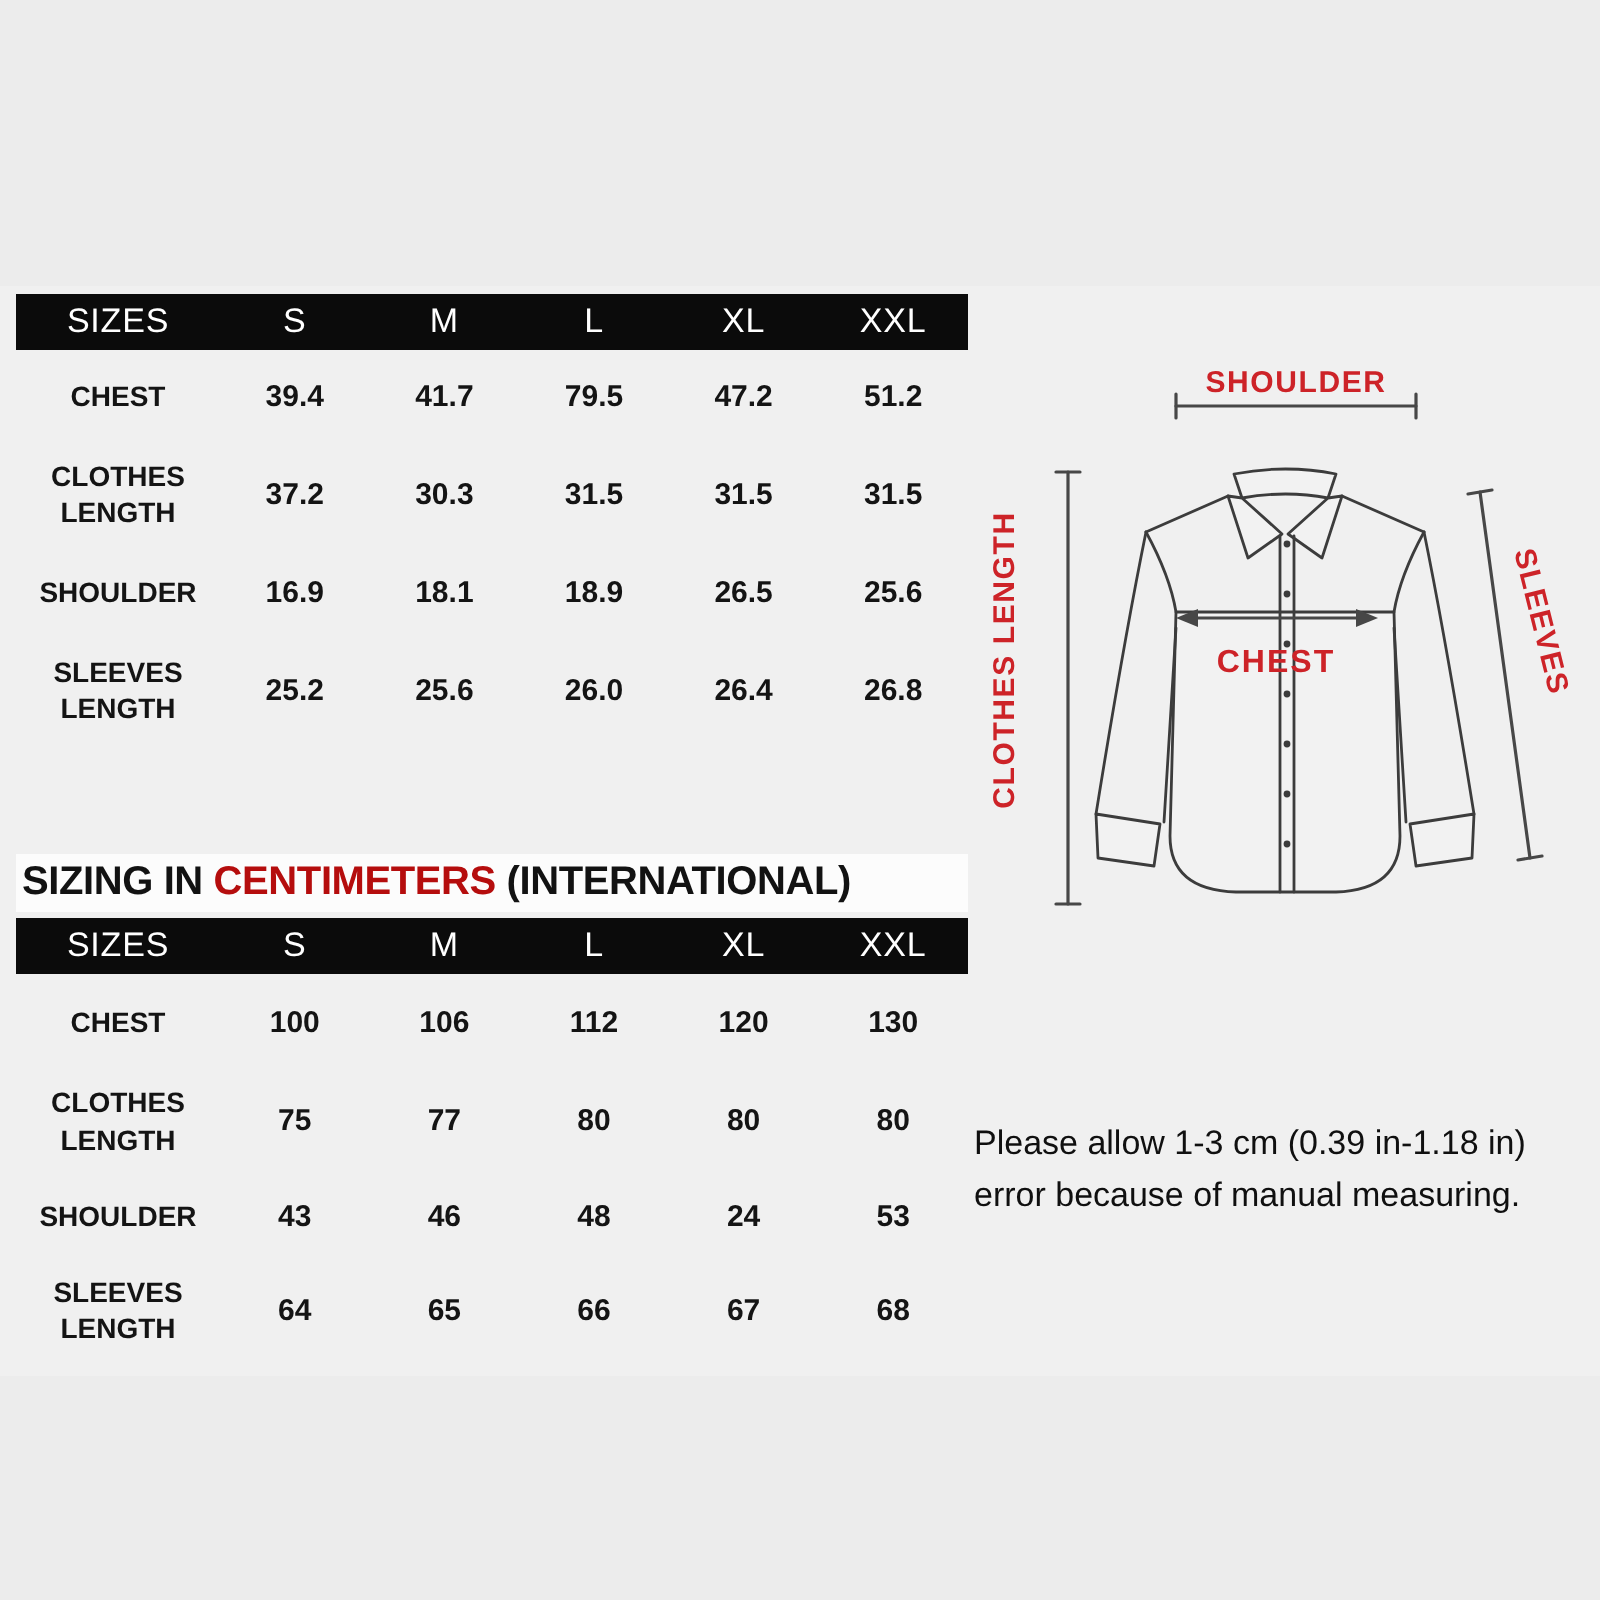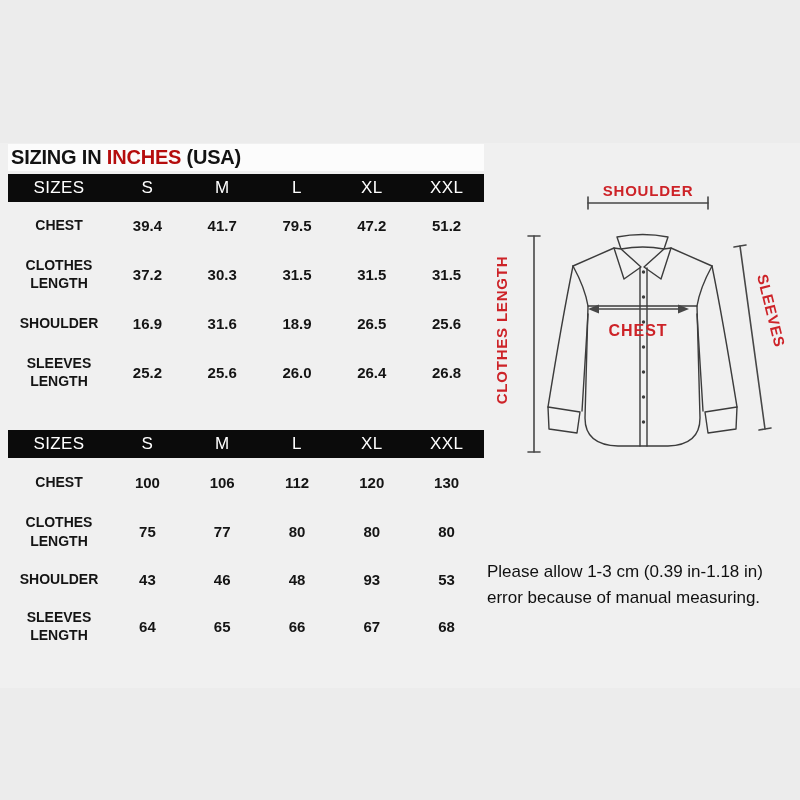--- a/index.html
+++ b/index.html
@@ -36,21 +36,20 @@
     position:absolute;left:487px;top:559px;width:316px;
     font-size:17px;line-height:26px;color:#101010;font-weight:500;
   }
 </style>
 </head>
 <body>
 
 <div class="band"></div>
 
 <div class="size-table t1">
-  <div class="table-title"><span>SIZING IN </span><span class="red">INCHES</span><span> (USA)</span></div>
   <div class="trow thead">
     <div>SIZES</div>
     <div>S</div>
     <div>M</div>
     <div>L</div>
     <div>XL</div>
     <div>XXL</div>
   </div>
   <div class="trow tbody-row r-h47">
     <div class="row-label">CHEST</div>
@@ -64,36 +63,37 @@
     <div class="row-label">CLOTHES LENGTH</div>
     <div class="cell-val">37.2</div>
     <div class="cell-val">30.3</div>
     <div class="cell-val">31.5</div>
     <div class="cell-val">31.5</div>
     <div class="cell-val">31.5</div>
   </div>
   <div class="trow tbody-row r-h48">
     <div class="row-label">SHOULDER</div>
     <div class="cell-val">16.9</div>
-    <div class="cell-val">31.6</div>
+    <div class="cell-val">18.1</div>
     <div class="cell-val">18.9</div>
     <div class="cell-val">26.5</div>
     <div class="cell-val">25.6</div>
   </div>
   <div class="trow tbody-row r-h50">
     <div class="row-label">SLEEVES LENGTH</div>
     <div class="cell-val">25.2</div>
     <div class="cell-val">25.6</div>
     <div class="cell-val">26.0</div>
     <div class="cell-val">26.4</div>
     <div class="cell-val">26.8</div>
   </div>
 </div>
 
 <div class="size-table t2">
+  <div class="table-title" style="height:29px;line-height:29px;"><span>SIZING IN </span><span class="red">CENTIMETERS</span><span> (INTERNATIONAL)</span></div>
   <div class="trow thead">
     <div>SIZES</div>
     <div>S</div>
     <div>M</div>
     <div>L</div>
     <div>XL</div>
     <div>XXL</div>
   </div>
   <div class="trow tbody-row r-h49">
     <div class="row-label">CHEST</div>
@@ -109,21 +109,21 @@
     <div class="cell-val">77</div>
     <div class="cell-val">80</div>
     <div class="cell-val">80</div>
     <div class="cell-val">80</div>
   </div>
   <div class="trow tbody-row r-h46">
     <div class="row-label">SHOULDER</div>
     <div class="cell-val">43</div>
     <div class="cell-val">46</div>
     <div class="cell-val">48</div>
-    <div class="cell-val">93</div>
+    <div class="cell-val">24</div>
     <div class="cell-val">53</div>
   </div>
   <div class="trow tbody-row r-h48">
     <div class="row-label">SLEEVES LENGTH</div>
     <div class="cell-val">64</div>
     <div class="cell-val">65</div>
     <div class="cell-val">66</div>
     <div class="cell-val">67</div>
     <div class="cell-val">68</div>
   </div>

